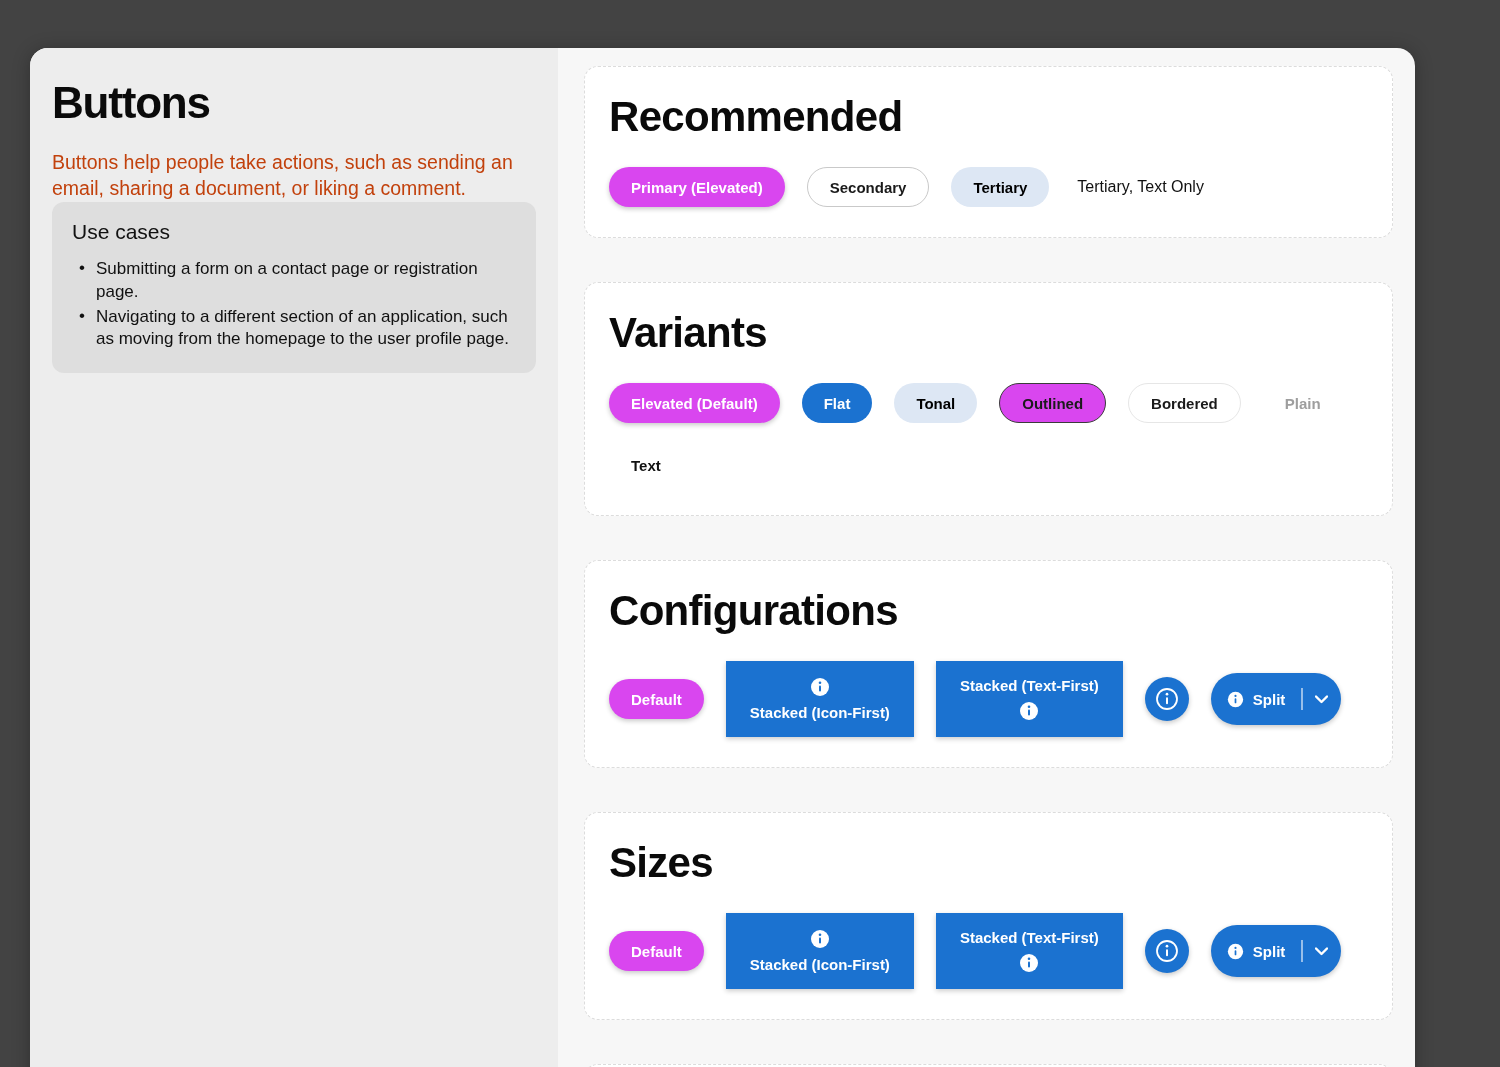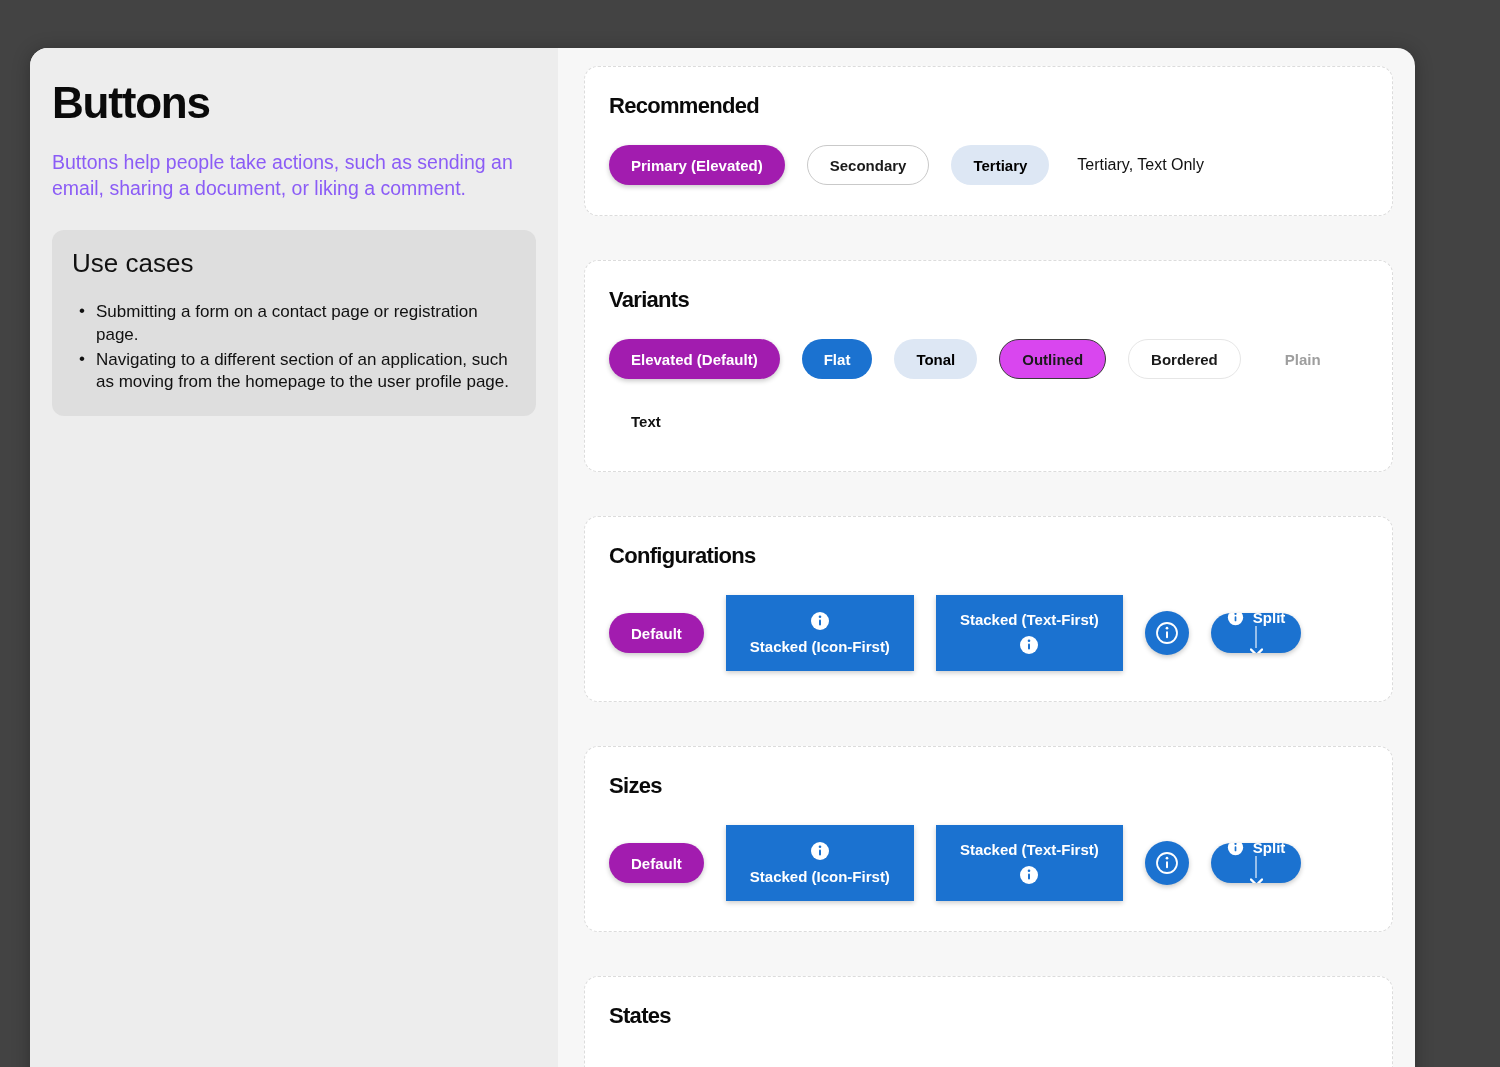--- a/index.html
+++ b/index.html
@@ -33,34 +33,33 @@
     font-size:44px;
     font-weight:bold;
     letter-spacing:-1.2px;
     color:#0a0a0a;
     line-height:1.05;
     margin-bottom:24px;
   }
   .page-desc {
     font-size:19.5px;
     line-height:1.33;
-    color:#8b5cf6;
+    color:#c2410c;
     max-width:470px;
-    margin-bottom:28px;
   }
   .usecases {
     background:#dedede;
     border-radius:12px;
     padding:18px 20px 20px 20px;
     max-width:484px;
   }
   .usecases-title {
-    font-size:26px;
+    font-size:21px;
     color:#111;
-    margin-bottom:22px;
+    margin-bottom:14px;
     font-weight:normal;
   }
   .usecases ul { list-style:none; }
   .usecases li {
     position:relative;
     font-size:17px;
     line-height:1.34;
     color:#111;
     padding-left:24px;
     margin-bottom:2px;
@@ -79,21 +78,21 @@
     overflow:hidden;
   }
   .section {
     background:#ffffff;
     border:1.5px dashed #dcdcdc;
     border-radius:14px;
     padding:26px 24px 30px 24px;
     margin-bottom:44px;
   }
   .section-title {
-    font-size:22px;
+    font-size:42px;
     font-weight:bold;
     letter-spacing:-0.7px;
     color:#0a0a0a;
     margin-bottom:26px;
   }
   .row {
     display:flex;
     align-items:center;
     flex-wrap:wrap;
     gap:22px;
@@ -109,21 +108,21 @@
     font-weight:bold;
     border:none;
     background:none;
     cursor:pointer;
     white-space:nowrap;
     padding:0 22px;
     height:40px;
     border-radius:999px;
     color:#fff;
   }
-  .btn-primary      { background:#a21caf; box-shadow:0 2px 5px rgba(0,0,0,.22); }
+  .btn-primary      { background:#d946ef; box-shadow:0 2px 5px rgba(0,0,0,.22); }
   .btn-flat         { background:#1b72d0; }
   .btn-secondary    { background:#fff; color:#1a1a1a; border:1.5px solid #c9c9c9; }
   .btn-tonal        { background:#dde7f4; color:#000000; }
   .btn-outlined     { background:#d946ef; color:#1a1a1a; border:1.8px solid #3b3b3b; }
   .btn-bordered     { background:#fff; color:#1a1a1a; border:1.5px solid #e6e6e6; }
   .btn-plain        { background:transparent; color:#9e9e9e; }
   .btn-text-dark    { background:transparent; color:#111;text-align:right; }
   .btn-textonly     { background:transparent; color:#111; font-weight:normal; font-size:16px; padding:0 6px;text-align:center; }
 
   
@@ -146,22 +145,21 @@
     background:#1b72d0;
     box-shadow:0 2px 5px rgba(0,0,0,.22);
   }
 
   
   .btn-split {
     padding:0;
     overflow:hidden;
     background:#1b72d0;
     box-shadow:0 2px 5px rgba(0,0,0,.22);
-    height:40px;
-    flex-direction:column;
+    height:52px;
   }
   .split-main {
     display:flex; align-items:center; gap:9px;
     padding:0 16px 0 16px;
     height:100%;
     color:#fff;
     font-weight:bold;
     font-size:15px;
   }
   .split-divider {

